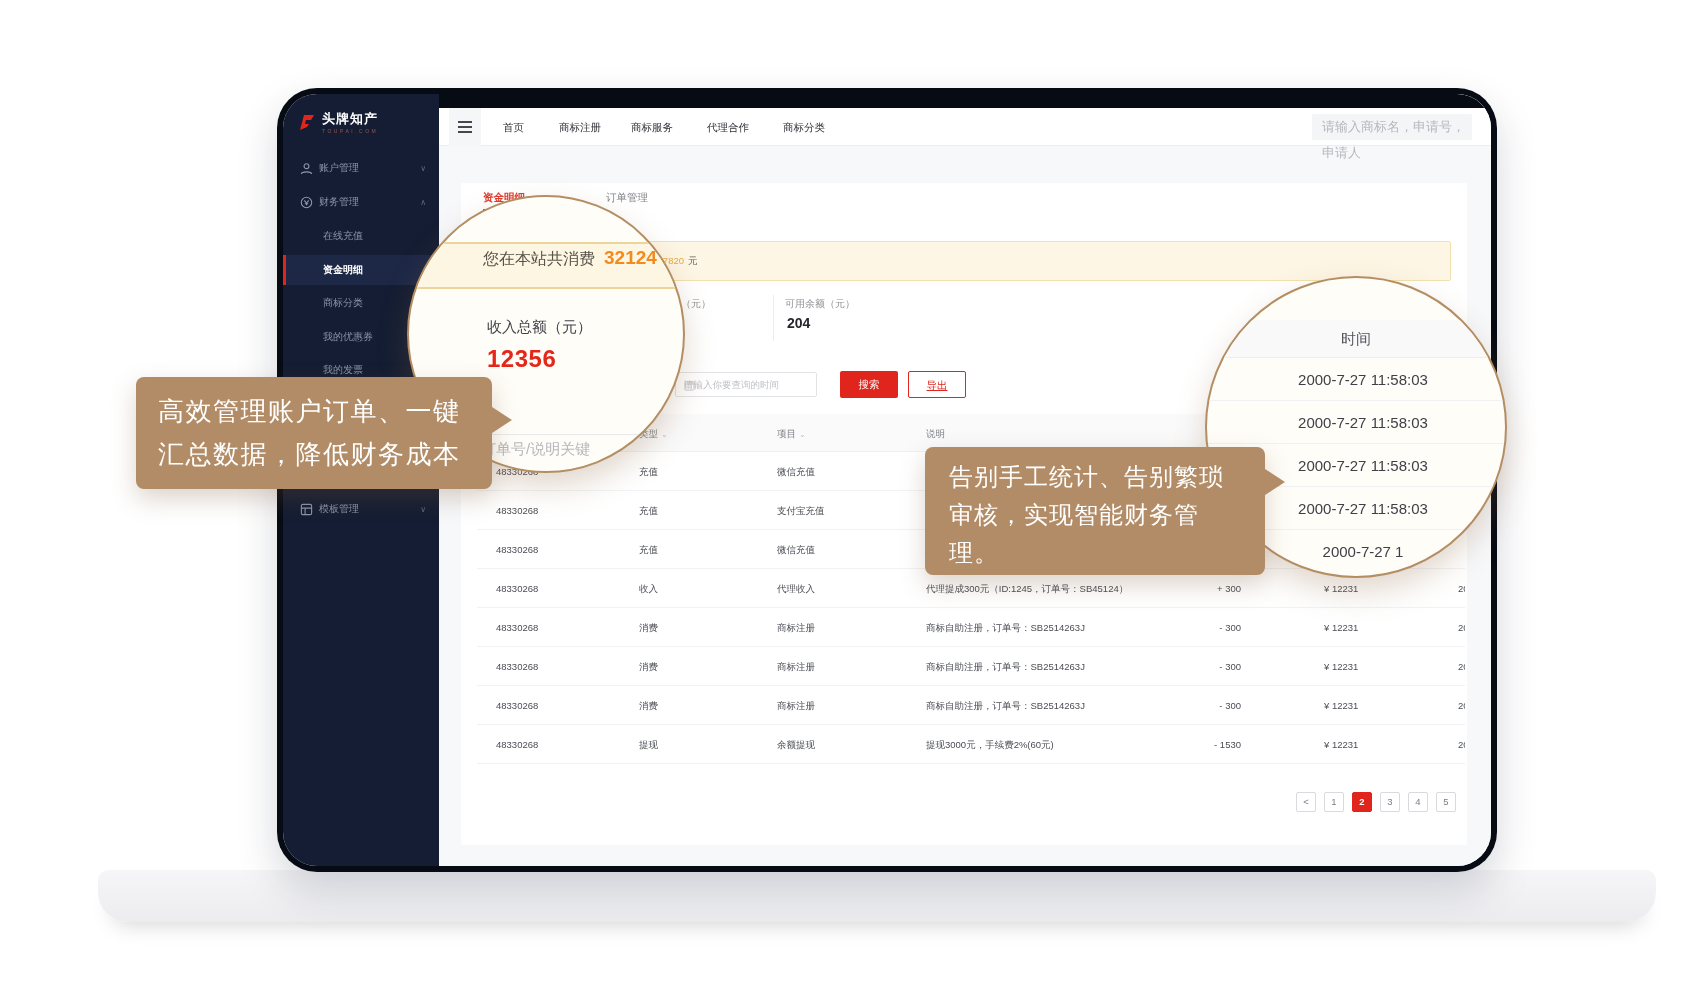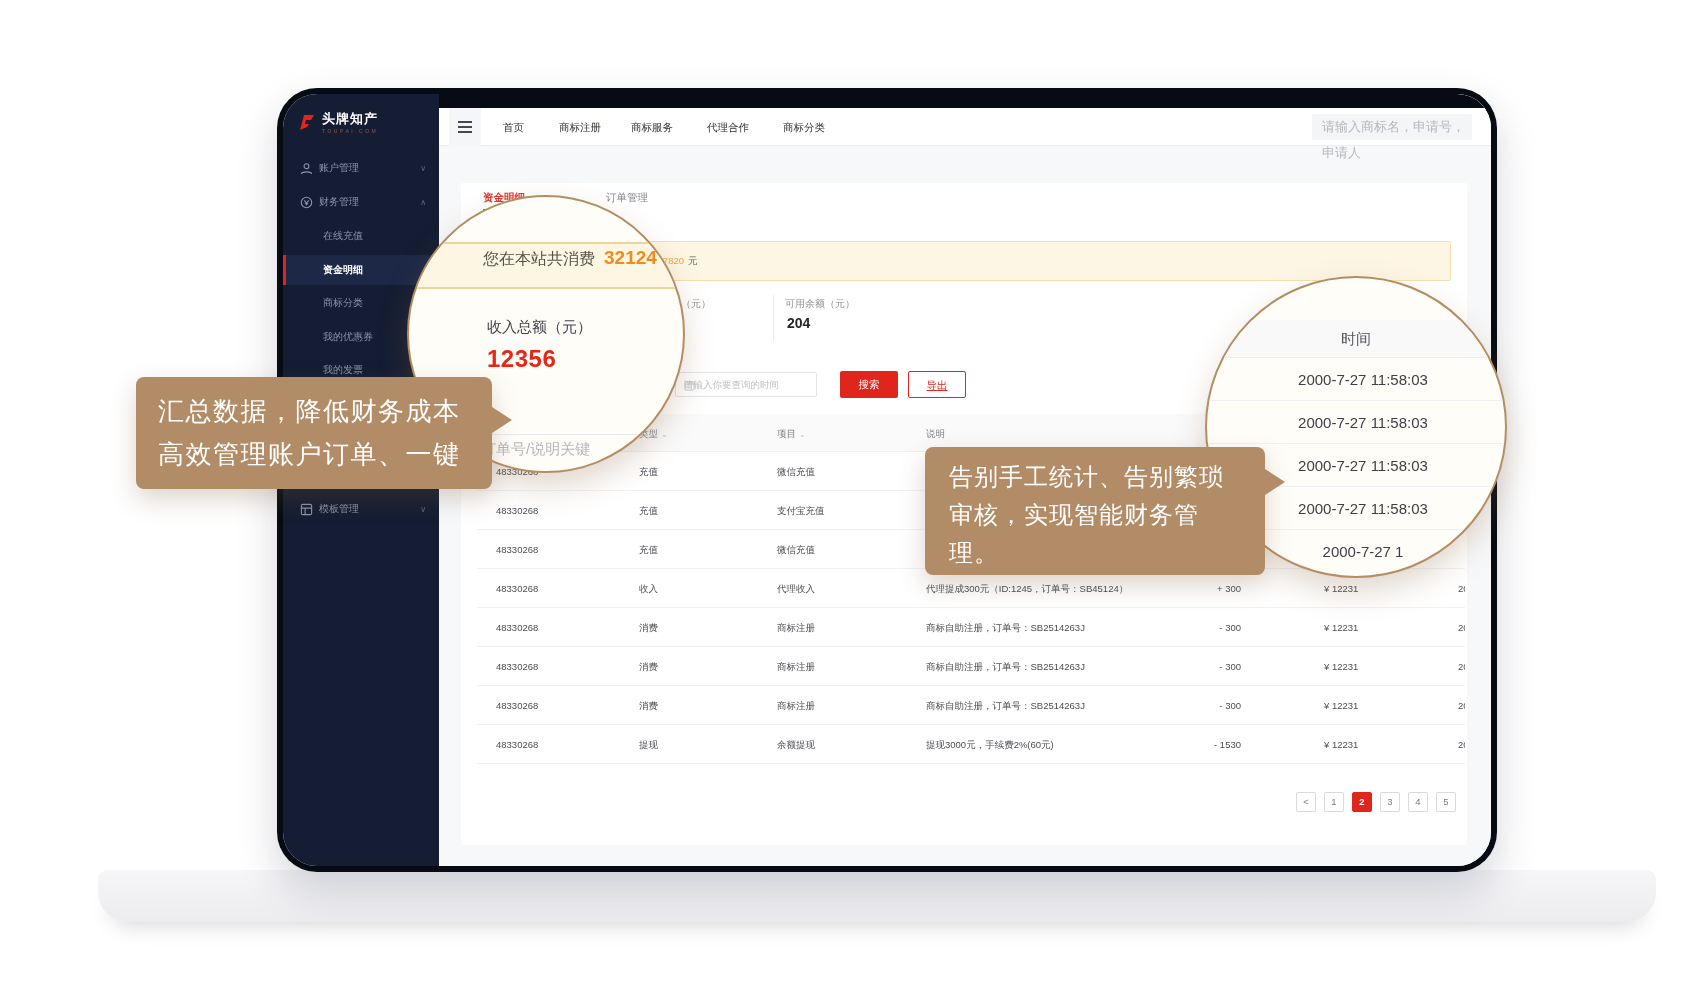--- a/index.html
+++ b/index.html
@@ -334,22 +334,22 @@
   <div class="abs mag mag-right">
     <div class="abs m-thead">时间</div>
     <div class="abs m-trow" style="top:80px">2000-7-27 11:58:03</div>
     <div class="abs m-trow" style="top:123px">2000-7-27 11:58:03</div>
     <div class="abs m-trow" style="top:166px">2000-7-27 11:58:03</div>
     <div class="abs m-trow" style="top:209px">2000-7-27 11:58:03</div>
     <div class="abs m-trow" style="top:252px; border-bottom:none">2000-7-27 1</div>
   </div>
 
   <div class="abs callout callout-left">
+    <div>高效管理账户订单、一键</div>
     <div>汇总数据，降低财务成本</div>
-    <div>高效管理账户订单、一键</div>
     <span class="arrow" style="left:356px; top:30px;"></span>
   </div>
 
   <div class="abs callout callout-right">
     <div>告别手工统计、告别繁琐</div>
     <div>审核，实现智能财务管</div>
     <div>理。</div>
     <span class="arrow" style="left:340px; top:22px;"></span>
   </div>
 

